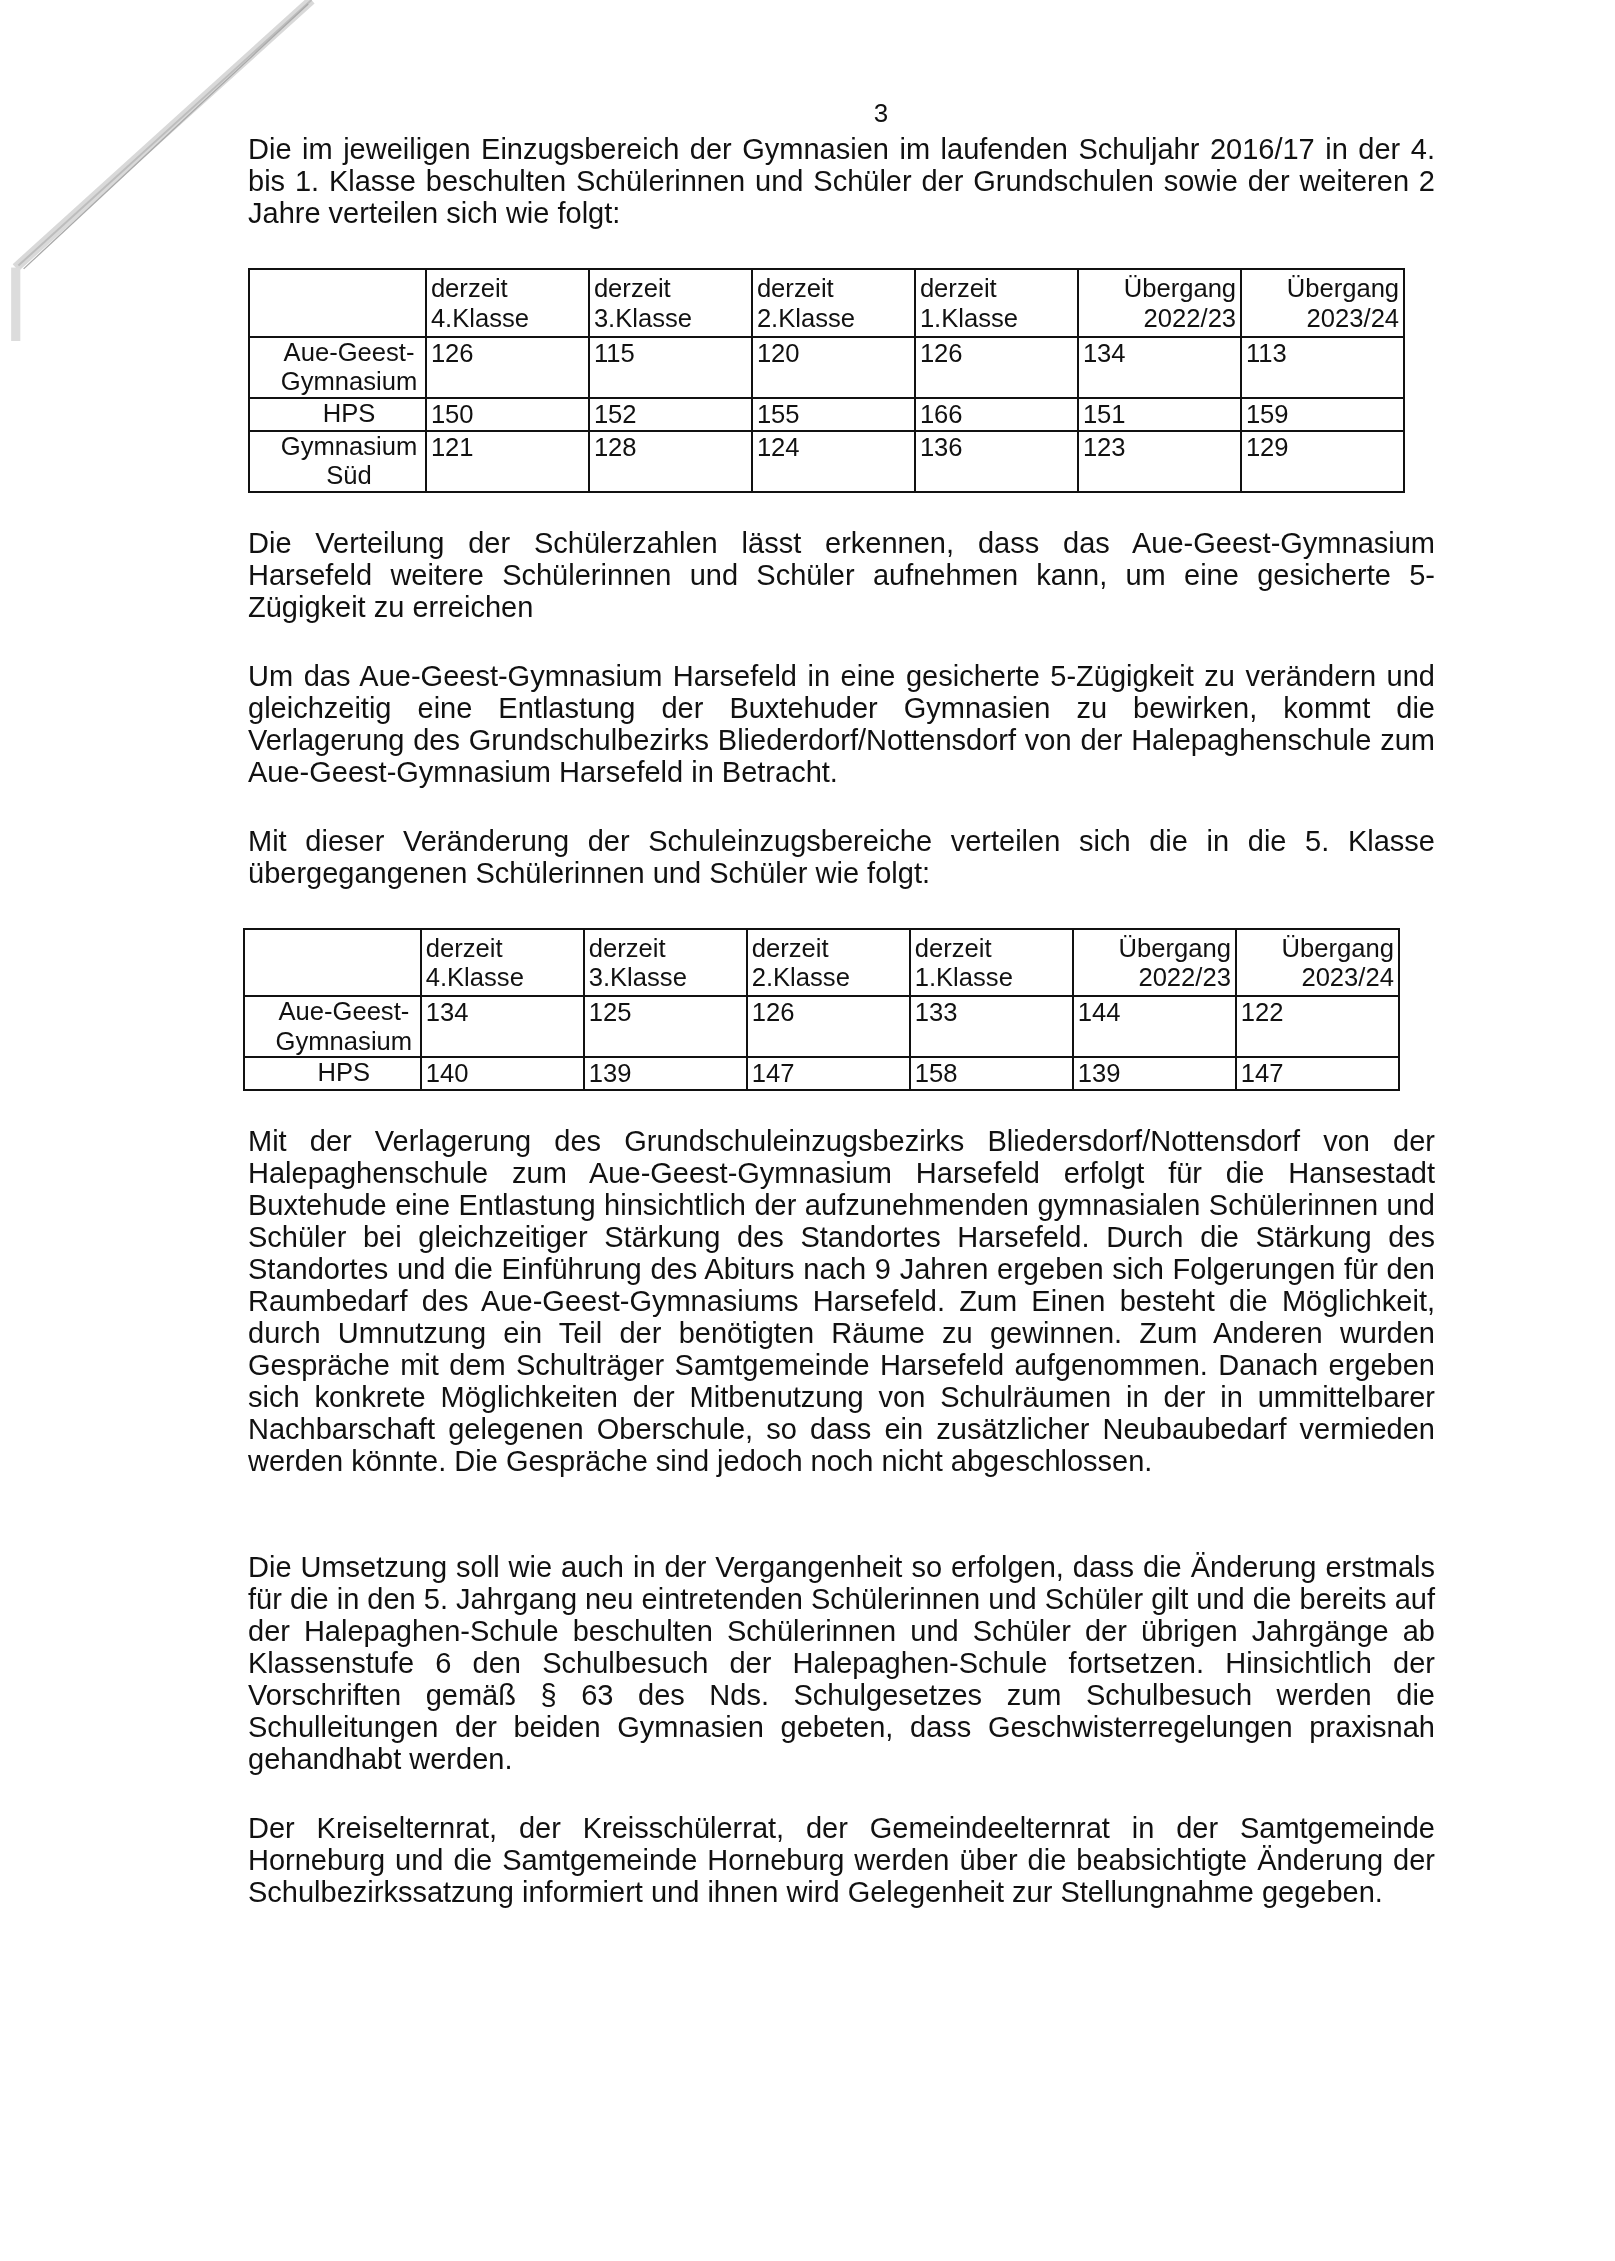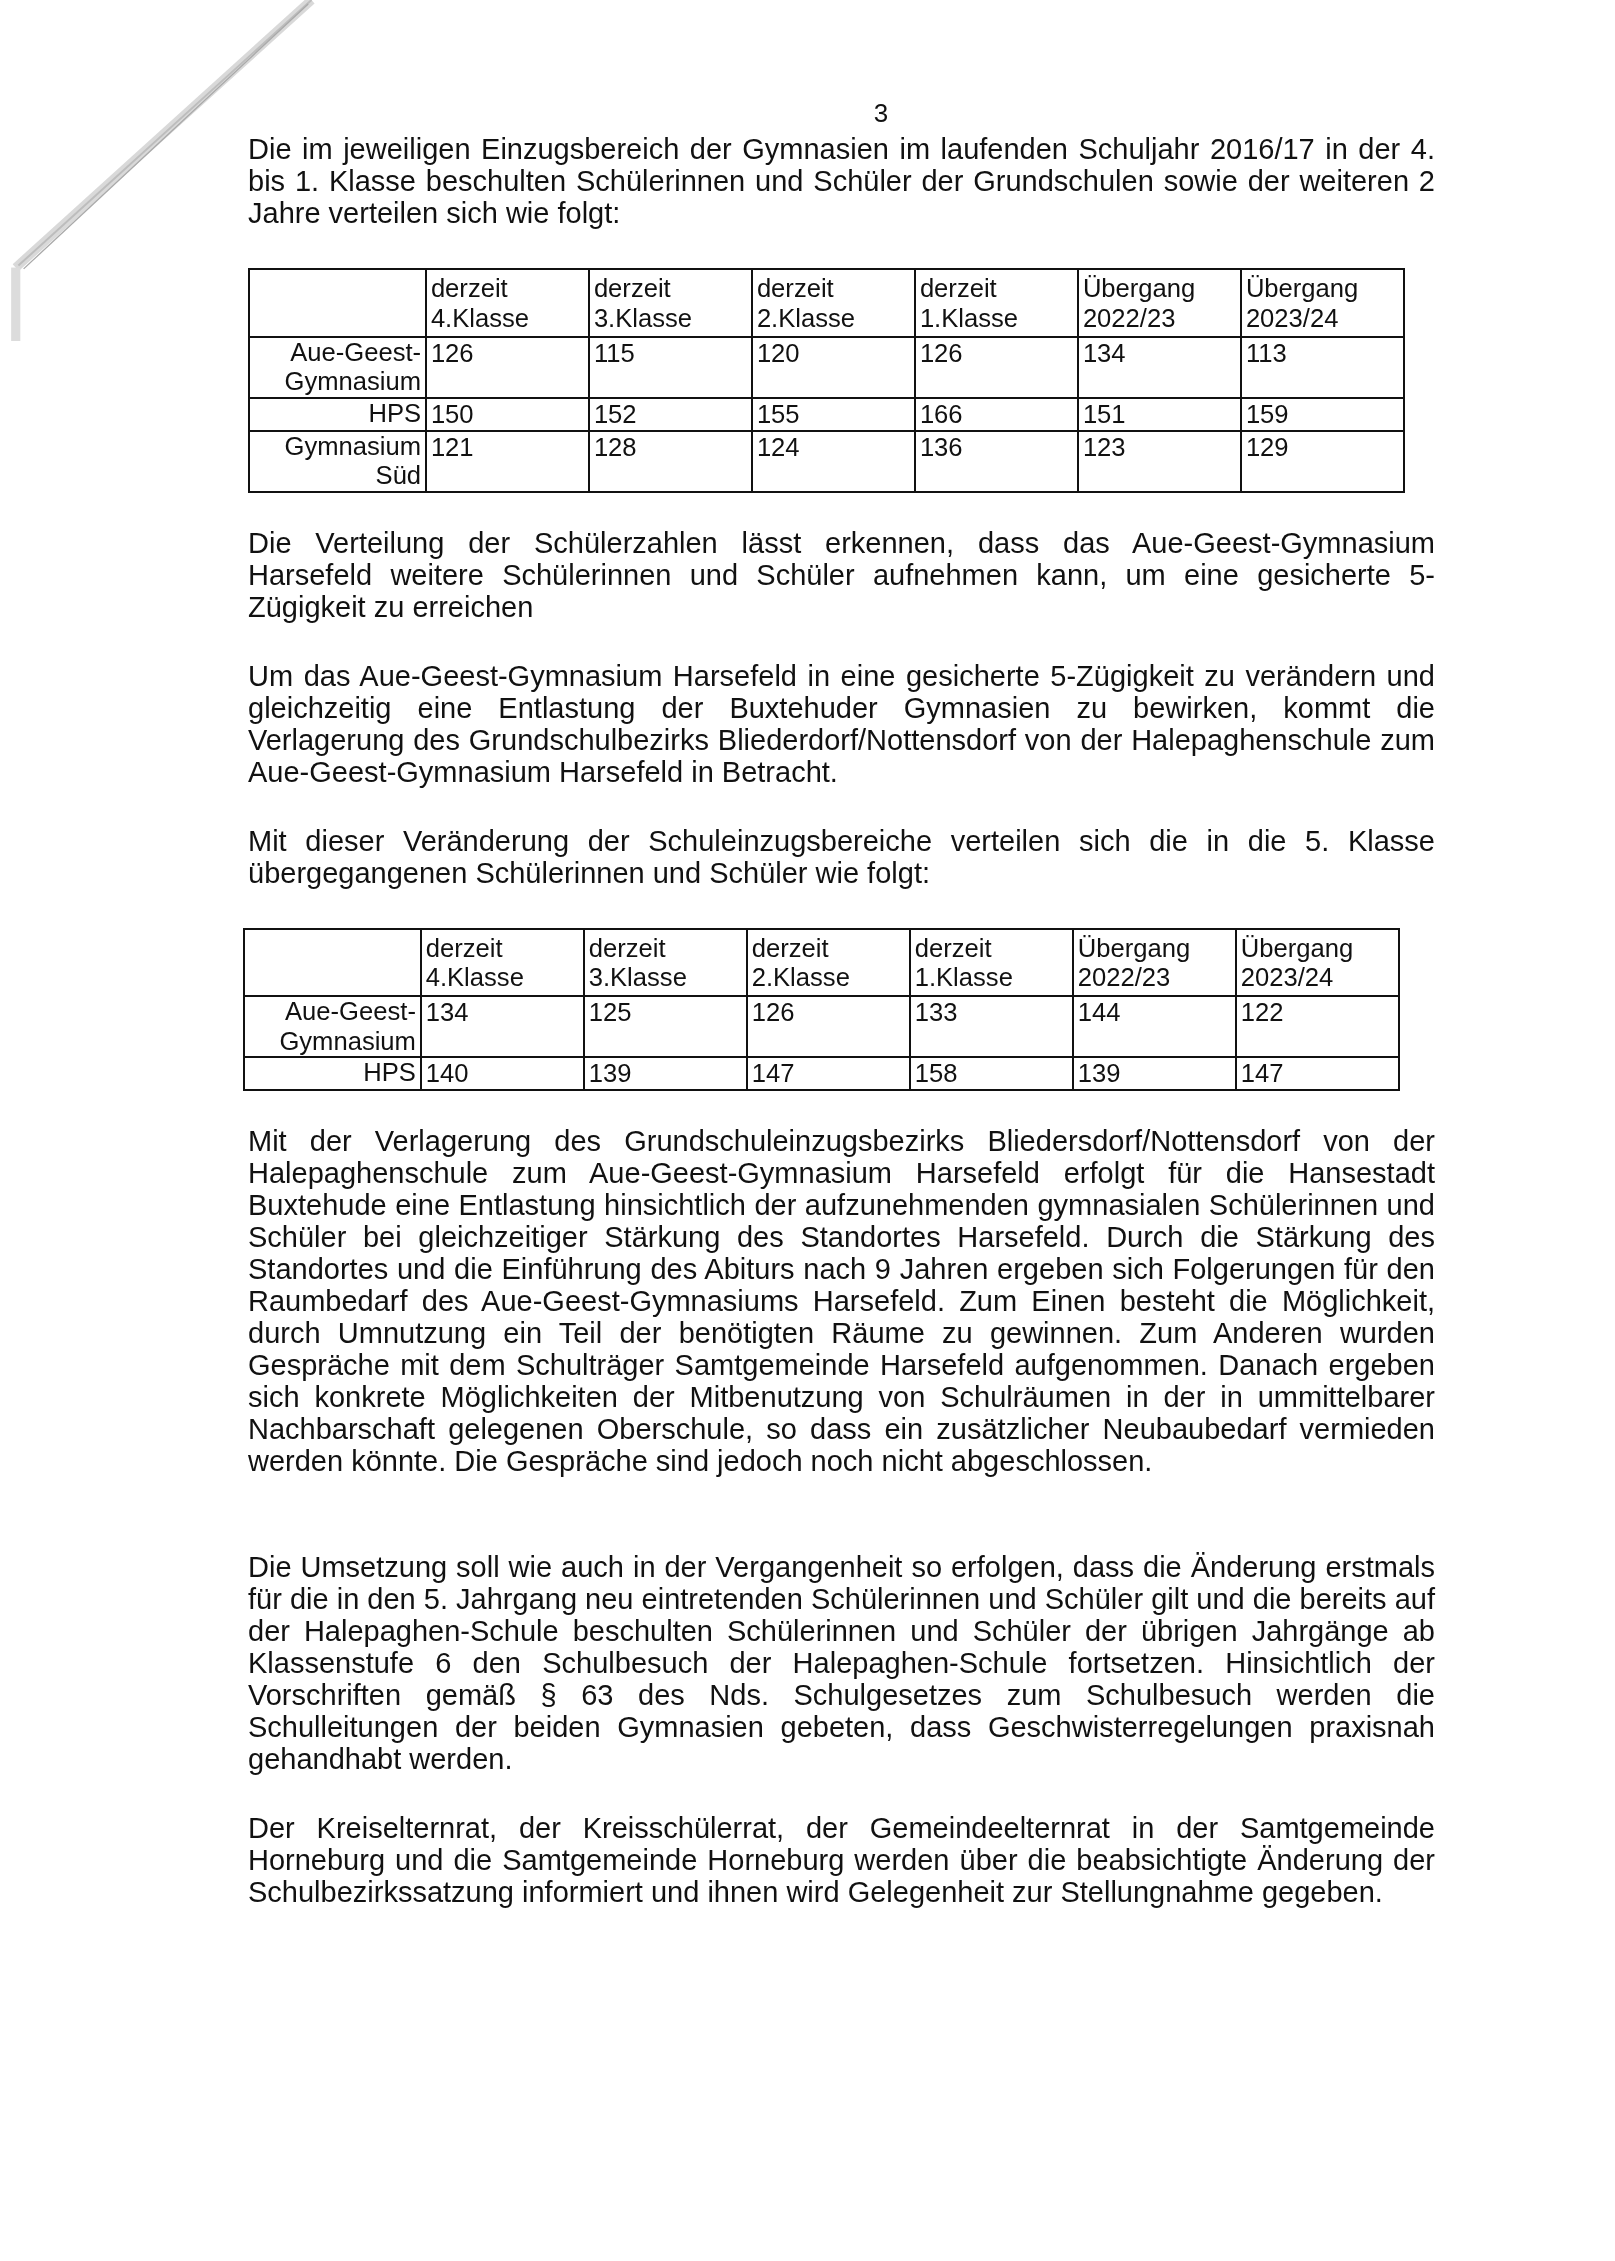--- a/index.html
+++ b/index.html
@@ -58,28 +58,28 @@
       vertical-align: top;
       padding: 0 3.9px;
       font-weight: normal;
     }
     table.data-table th {
       text-align: left;
       padding-top: 3.9px;
       padding-bottom: 2.6px;
     }
     table.data-table th.ubergang {
-      text-align: left;
+      text-align: right;
     }
     table.data-table td.num {
       text-align: left;
       padding-top: 1.3px;
     }
     table.data-table td.rowlabel {
-      text-align: right;
+      text-align: center;
       padding-left: 27px;
     }
     .t1 { margin-left: 0px; width: 1156px; }
     .t2 { margin-left: -5.2px; width: 1156px; }
     col.c-label { width: 177px; }
     col.c-val { width: 163px; }
   </style>
 </head>
 <body>
 

